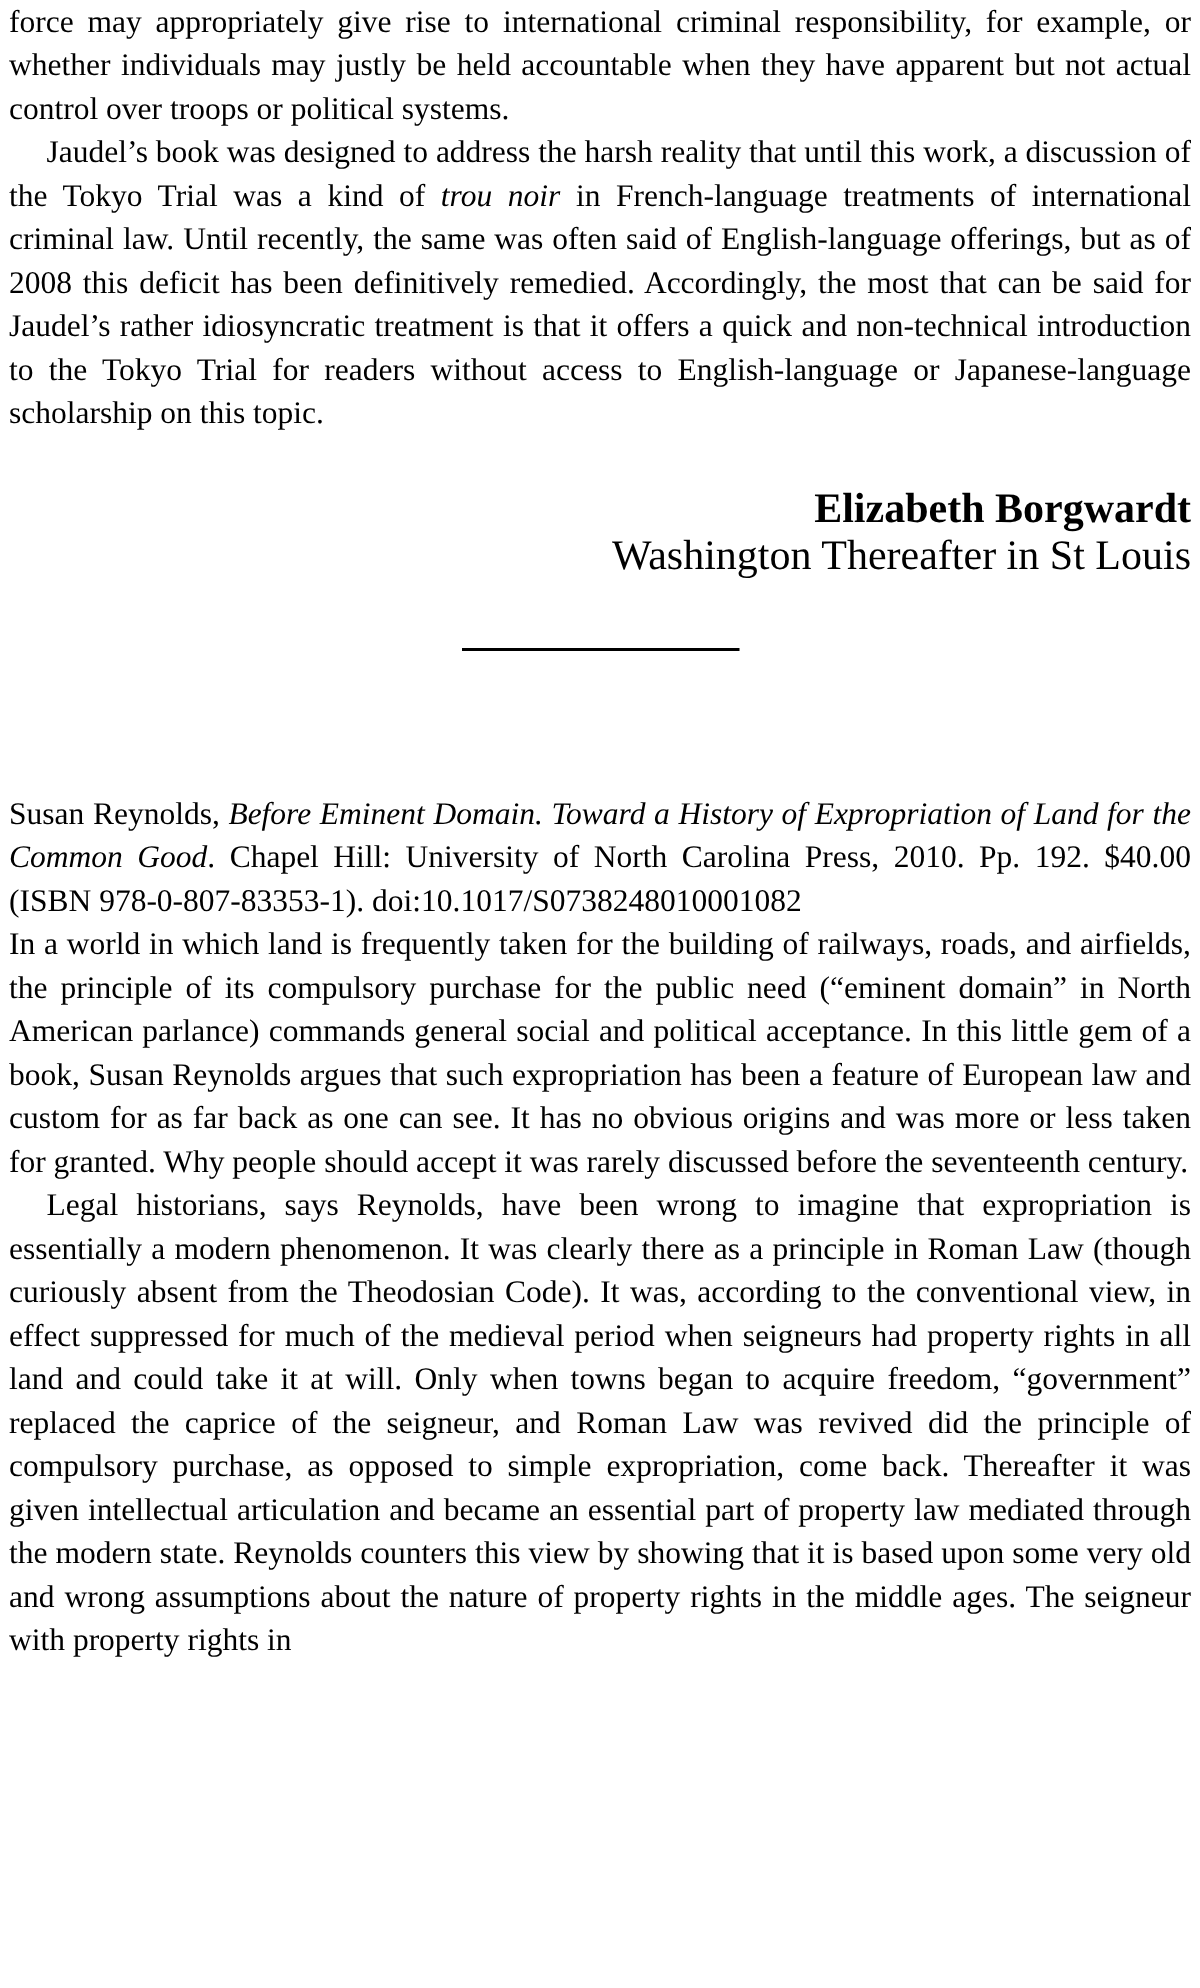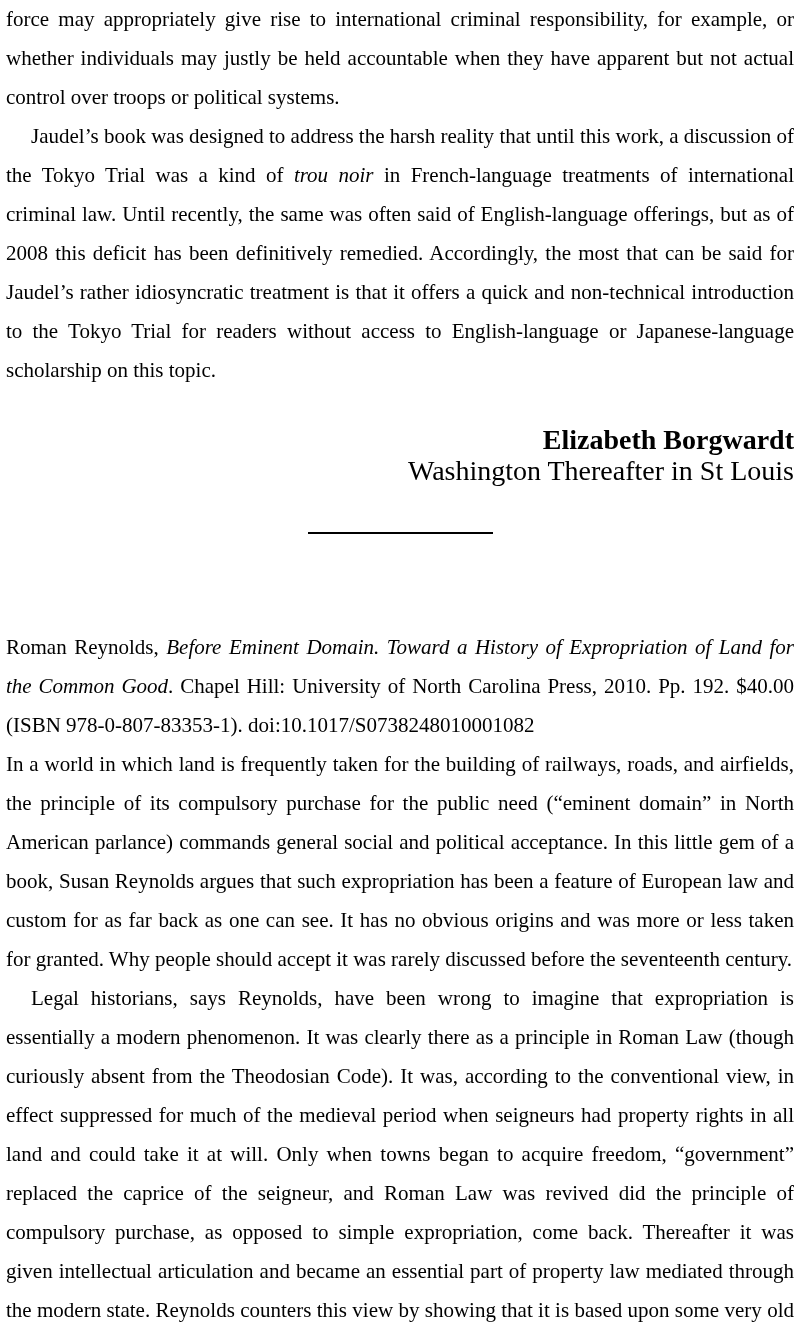--- a/index.html
+++ b/index.html
@@ -19,21 +19,21 @@
     padding-top: 1px;
     margin-bottom: 22px;
     font-size: 21px;
     line-height: 25px;
   }
   .running-title { display: inline; font-size: 21px; font-weight: normal; }
   .page-number { position: absolute; right: 8px; top: 1px; font-size: 21px; }
 
   .para {
     font-size: 21px;
-    line-height: 39px;
+    line-height: 29px;
     text-align: justify;
   }
   .para.indent { text-indent: 25px; }
   .it { font-style: italic; }
 
   .signature {
     text-align: right;
     margin-top: 34px;
     font-size: 28px;
     line-height: 31px;
@@ -63,20 +63,20 @@
       </div>
     <div class="signature">
       <div class="sig-name">Elizabeth Borgwardt</div>
       <div class="sig-affil">Washington Thereafter in St Louis</div>
     </div>
   </section>
 
   <hr class="review-divider">
 
   <section class="review">
-    <p class="para citation"><span>Roman Reynolds, </span><span class="it">Before Eminent Domain. Toward a History of Expropriation of Land for the Common Good</span><span>. Chapel Hill: University of North Carolina Press, 2010. Pp. 192. $40.00 (ISBN 978-0-807-83353-1). doi:10.1017/S0738248010001082</span></p>
+    <p class="para citation"><span>Susan Reynolds, </span><span class="it">Before Eminent Domain. Toward a History of Expropriation of Land for the Common Good</span><span>. Chapel Hill: University of North Carolina Press, 2010. Pp. 192. $40.00 (ISBN 978-0-807-83353-1). doi:10.1017/S0738248010001082</span></p>
     <div class="review-body review-body-gap">
         <p class="para"><span>In a world in which land is frequently taken for the building of railways, roads, and airfields, the principle of its compulsory purchase for the public need (“eminent domain” in North American parlance) commands general social and political acceptance. In this little gem of a book, Susan Reynolds argues that such expropriation has been a feature of European law and custom for as far back as one can see. It has no obvious origins and was more or less taken for granted. Why people should accept it was rarely discussed before the seventeenth century.</span></p>
         <p class="para indent"><span>Legal historians, says Reynolds, have been wrong to imagine that expropriation is essentially a modern phenomenon. It was clearly there as a principle in Roman Law (though curiously absent from the Theodosian Code). It was, according to the conventional view, in effect suppressed for much of the medieval period when seigneurs had property rights in all land and could take it at will. Only when towns began to acquire freedom, “government” replaced the caprice of the seigneur, and Roman Law was revived did the principle of compulsory purchase, as opposed to simple expropriation, come back. Thereafter it was given intellectual articulation and became an essential part of property law mediated through the modern state. Reynolds counters this view by showing that it is based upon some very old and wrong assumptions about the nature of property rights in the middle ages. The seigneur with property rights in</span></p>
       </div>
   </section>
 
 </div>
 
 </body></html>

